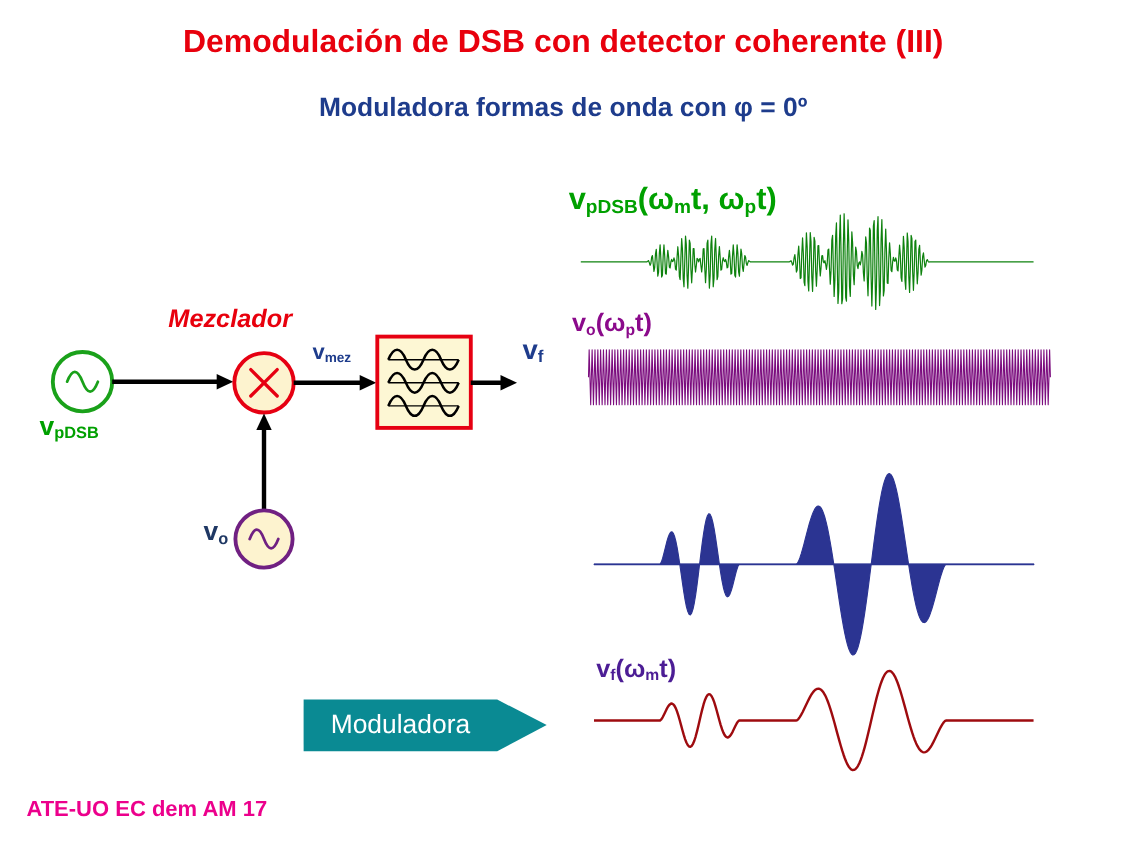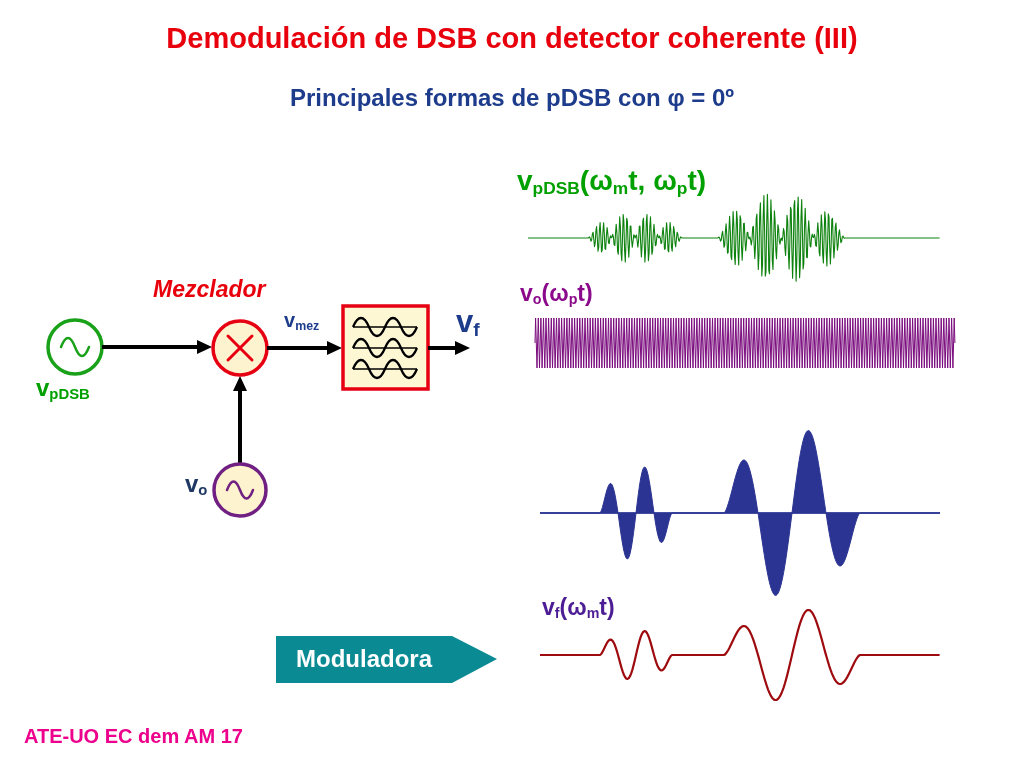--- a/index.html
+++ b/index.html
@@ -6,21 +6,21 @@
   body { margin: 0; background: #ffffff; }
   .slide { position: relative; width: 1024px; height: 768px; background: #ffffff;
            overflow: hidden; font-family: "Liberation Sans", sans-serif; }
   .abs { position: absolute; }
   .title { top: 22px; left: 0; width: 100%; text-align: center;
            font-size: 29px; font-weight: bold; white-space: nowrap; }
   .subtitle { top: 84px; left: 0; width: 100%; text-align: center;
               font-size: 24px; font-weight: bold; white-space: nowrap; }
   .lbl { font-weight: bold; white-space: nowrap; }
   sub { font-size: 0.62em; vertical-align: -0.22em; }
-  .banner-text { width: 176px; text-align: center; font-size: 24px; font-weight: bold; }
+  .banner-text { width: 176px; text-align: center; font-size: 24px; font-weight: normal; }
   .footer { font-size: 20px; font-weight: bold; white-space: nowrap; }
   svg { display: block; }
 </style>
 </head>
 <body>
 
 <div class="slide">
 
   <svg class="abs" style="left:0;top:0" width="1024" height="768" viewBox="0 0 1024 768">
 
@@ -72,26 +72,26 @@
           <path d="M540.0 513.0 L940.0 513.0" fill="none" stroke="#2b3492" stroke-width="1.5" stroke-linejoin="round"></path>
           <path d="M540.0 513.0 L540.0 513.0 L541.2 513.0 L542.4 513.0 L543.6 513.0 L544.8 513.0 L546.0 513.0 L547.2 513.0 L548.4 513.0 L549.6 513.0 L550.8 513.0 L552.0 513.0 L553.2 513.0 L554.4 513.0 L555.6 513.0 L556.8 513.0 L558.0 513.0 L559.2 513.0 L560.4 513.0 L561.6 513.0 L562.8 513.0 L564.0 513.0 L565.2 513.0 L566.4 513.0 L567.6 513.0 L568.8 513.0 L570.0 513.0 L571.2 513.0 L572.4 513.0 L573.6 513.0 L574.8 513.0 L576.0 513.0 L577.2 513.0 L578.4 513.0 L579.6 513.0 L580.8 513.0 L582.0 513.0 L583.2 513.0 L584.4 513.0 L585.6 513.0 L586.8 513.0 L588.0 513.0 L589.2 513.0 L590.4 513.0 L591.6 513.0 L592.8 513.0 L594.0 513.0 L595.2 513.0 L596.4 513.0 L597.6 513.0 L598.8 513.0 L600.0 513.0 L601.2 511.0 L602.4 507.4 L603.6 502.8 L604.8 498.0 L606.0 493.2 L607.2 489.1 L608.4 485.9 L609.6 483.9 L610.8 483.4 L612.0 484.6 L613.2 487.5 L614.4 491.9 L615.6 497.9 L616.8 505.0 L618.0 513.0 L619.2 521.5 L620.4 530.0 L621.6 538.1 L622.8 545.4 L624.0 551.4 L625.2 555.8 L626.4 558.4 L627.6 559.0 L628.8 557.4 L630.0 553.8 L631.2 548.2 L632.4 541.0 L633.6 532.5 L634.8 523.0 L636.0 513.0 L637.2 503.0 L638.4 493.5 L639.6 485.0 L640.8 477.8 L642.0 472.2 L643.2 468.6 L644.4 467.0 L645.6 467.6 L646.8 470.2 L648.0 474.6 L649.2 480.6 L650.4 487.9 L651.6 496.0 L652.8 504.5 L654.0 513.0 L655.2 521.0 L656.4 528.1 L657.6 534.1 L658.8 538.5 L660.0 541.4 L661.2 542.6 L662.4 542.1 L663.6 540.1 L664.8 536.9 L666.0 532.8 L667.2 528.0 L668.4 523.2 L669.6 518.6 L670.8 515.0 L672.0 513.0 L673.2 513.0 L674.4 513.0 L675.6 513.0 L676.8 513.0 L678.0 513.0 L679.2 513.0 L680.4 513.0 L681.6 513.0 L682.8 513.0 L684.0 513.0 L685.2 513.0 L686.4 513.0 L687.6 513.0 L688.8 513.0 L690.0 513.0 L691.2 513.0 L692.4 513.0 L693.6 513.0 L694.8 513.0 L696.0 513.0 L697.2 513.0 L698.4 513.0 L699.6 513.0 L700.8 513.0 L702.0 513.0 L703.2 513.0 L704.4 513.0 L705.6 513.0 L706.8 513.0 L708.0 513.0 L709.2 513.0 L710.4 513.0 L711.6 513.0 L712.8 513.0 L714.0 513.0 L715.2 513.0 L716.4 513.0 L717.6 513.0 L718.8 513.0 L720.0 513.0 L721.2 513.0 L722.4 513.0 L723.6 513.0 L724.8 512.3 L726.0 510.1 L727.2 507.0 L728.4 503.3 L729.6 499.2 L730.8 494.8 L732.0 490.2 L733.2 485.5 L734.4 481.0 L735.6 476.6 L736.8 472.6 L738.0 469.0 L739.2 465.8 L740.4 463.3 L741.6 461.4 L742.8 460.3 L744.0 460.0 L745.2 460.4 L746.4 461.7 L747.6 463.9 L748.8 466.9 L750.0 470.7 L751.2 475.3 L752.4 480.6 L753.6 486.6 L754.8 493.2 L756.0 500.3 L757.2 507.8 L758.4 515.6 L759.6 523.7 L760.8 531.8 L762.0 539.9 L763.2 547.8 L764.4 555.5 L765.6 562.8 L766.8 569.6 L768.0 575.8 L769.2 581.3 L770.4 585.9 L771.6 589.8 L772.8 592.6 L774.0 594.5 L775.2 595.4 L776.4 595.2 L777.6 594.0 L778.8 591.7 L780.0 588.4 L781.2 584.0 L782.4 578.8 L783.6 572.6 L784.8 565.7 L786.0 558.0 L787.2 549.8 L788.4 541.0 L789.6 531.9 L790.8 522.5 L792.0 513.0 L793.2 503.5 L794.4 494.1 L795.6 485.0 L796.8 476.2 L798.0 468.0 L799.2 460.3 L800.4 453.4 L801.6 447.2 L802.8 442.0 L804.0 437.6 L805.2 434.3 L806.4 432.0 L807.6 430.8 L808.8 430.6 L810.0 431.5 L811.2 433.4 L812.4 436.2 L813.6 440.1 L814.8 444.7 L816.0 450.2 L817.2 456.4 L818.4 463.2 L819.6 470.5 L820.8 478.2 L822.0 486.1 L823.2 494.2 L824.4 502.3 L825.6 510.4 L826.8 518.2 L828.0 525.7 L829.2 532.8 L830.4 539.4 L831.6 545.4 L832.8 550.7 L834.0 555.3 L835.2 559.1 L836.4 562.1 L837.6 564.3 L838.8 565.6 L840.0 566.0 L841.2 565.7 L842.4 564.6 L843.6 562.7 L844.8 560.2 L846.0 557.0 L847.2 553.4 L848.4 549.4 L849.6 545.0 L850.8 540.5 L852.0 535.8 L853.2 531.2 L854.4 526.8 L855.6 522.7 L856.8 519.0 L858.0 515.9 L859.2 513.7 L860.4 513.0 L861.6 513.0 L862.8 513.0 L864.0 513.0 L865.2 513.0 L866.4 513.0 L867.6 513.0 L868.8 513.0 L870.0 513.0 L871.2 513.0 L872.4 513.0 L873.6 513.0 L874.8 513.0 L876.0 513.0 L877.2 513.0 L878.4 513.0 L879.6 513.0 L880.8 513.0 L882.0 513.0 L883.2 513.0 L884.4 513.0 L885.6 513.0 L886.8 513.0 L888.0 513.0 L889.2 513.0 L890.4 513.0 L891.6 513.0 L892.8 513.0 L894.0 513.0 L895.2 513.0 L896.4 513.0 L897.6 513.0 L898.8 513.0 L900.0 513.0 L901.2 513.0 L902.4 513.0 L903.6 513.0 L904.8 513.0 L906.0 513.0 L907.2 513.0 L908.4 513.0 L909.6 513.0 L910.8 513.0 L912.0 513.0 L913.2 513.0 L914.4 513.0 L915.6 513.0 L916.8 513.0 L918.0 513.0 L919.2 513.0 L920.4 513.0 L921.6 513.0 L922.8 513.0 L924.0 513.0 L925.2 513.0 L926.4 513.0 L927.6 513.0 L928.8 513.0 L930.0 513.0 L931.2 513.0 L932.4 513.0 L933.6 513.0 L934.8 513.0 L936.0 513.0 L937.2 513.0 L938.4 513.0 L939.6 513.0 L940.0 513.0 Z" fill="#2b3492" stroke="#2b3492" stroke-width="1" stroke-linejoin="round"></path>
         </g>
         <g>
           <path d="M540.0 655.0 L541.2 655.0 L542.4 655.0 L543.6 655.0 L544.8 655.0 L546.0 655.0 L547.2 655.0 L548.4 655.0 L549.6 655.0 L550.8 655.0 L552.0 655.0 L553.2 655.0 L554.4 655.0 L555.6 655.0 L556.8 655.0 L558.0 655.0 L559.2 655.0 L560.4 655.0 L561.6 655.0 L562.8 655.0 L564.0 655.0 L565.2 655.0 L566.4 655.0 L567.6 655.0 L568.8 655.0 L570.0 655.0 L571.2 655.0 L572.4 655.0 L573.6 655.0 L574.8 655.0 L576.0 655.0 L577.2 655.0 L578.4 655.0 L579.6 655.0 L580.8 655.0 L582.0 655.0 L583.2 655.0 L584.4 655.0 L585.6 655.0 L586.8 655.0 L588.0 655.0 L589.2 655.0 L590.4 655.0 L591.6 655.0 L592.8 655.0 L594.0 655.0 L595.2 655.0 L596.4 655.0 L597.6 655.0 L598.8 655.0 L600.0 655.0 L601.2 654.0 L602.4 652.1 L603.6 649.7 L604.8 647.2 L606.0 644.7 L607.2 642.5 L608.4 640.9 L609.6 639.8 L610.8 639.6 L612.0 640.2 L613.2 641.7 L614.4 644.0 L615.6 647.1 L616.8 650.8 L618.0 655.0 L619.2 659.4 L620.4 663.9 L621.6 668.1 L622.8 671.9 L624.0 675.0 L625.2 677.3 L626.4 678.7 L627.6 678.9 L628.8 678.1 L630.0 676.2 L631.2 673.4 L632.4 669.6 L633.6 665.1 L634.8 660.2 L636.0 655.0 L637.2 649.8 L638.4 644.9 L639.6 640.4 L640.8 636.6 L642.0 633.8 L643.2 631.9 L644.4 631.1 L645.6 631.3 L646.8 632.7 L648.0 635.0 L649.2 638.1 L650.4 641.9 L651.6 646.1 L652.8 650.6 L654.0 655.0 L655.2 659.2 L656.4 662.9 L657.6 666.0 L658.8 668.3 L660.0 669.8 L661.2 670.4 L662.4 670.2 L663.6 669.1 L664.8 667.5 L666.0 665.3 L667.2 662.8 L668.4 660.3 L669.6 657.9 L670.8 656.0 L672.0 655.0 L673.2 655.0 L674.4 655.0 L675.6 655.0 L676.8 655.0 L678.0 655.0 L679.2 655.0 L680.4 655.0 L681.6 655.0 L682.8 655.0 L684.0 655.0 L685.2 655.0 L686.4 655.0 L687.6 655.0 L688.8 655.0 L690.0 655.0 L691.2 655.0 L692.4 655.0 L693.6 655.0 L694.8 655.0 L696.0 655.0 L697.2 655.0 L698.4 655.0 L699.6 655.0 L700.8 655.0 L702.0 655.0 L703.2 655.0 L704.4 655.0 L705.6 655.0 L706.8 655.0 L708.0 655.0 L709.2 655.0 L710.4 655.0 L711.6 655.0 L712.8 655.0 L714.0 655.0 L715.2 655.0 L716.4 655.0 L717.6 655.0 L718.8 655.0 L720.0 655.0 L721.2 655.0 L722.4 655.0 L723.6 655.0 L724.8 654.6 L726.0 653.4 L727.2 651.7 L728.4 649.7 L729.6 647.5 L730.8 645.0 L732.0 642.5 L733.2 640.0 L734.4 637.5 L735.6 635.1 L736.8 632.9 L738.0 630.9 L739.2 629.2 L740.4 627.8 L741.6 626.8 L742.8 626.2 L744.0 626.0 L745.2 626.3 L746.4 627.0 L747.6 628.2 L748.8 629.8 L750.0 631.9 L751.2 634.4 L752.4 637.3 L753.6 640.6 L754.8 644.2 L756.0 648.1 L757.2 652.2 L758.4 656.4 L759.6 660.8 L760.8 665.3 L762.0 669.7 L763.2 674.0 L764.4 678.2 L765.6 682.2 L766.8 685.9 L768.0 689.3 L769.2 692.3 L770.4 694.9 L771.6 697.0 L772.8 698.5 L774.0 699.6 L775.2 700.0 L776.4 699.9 L777.6 699.3 L778.8 698.0 L780.0 696.2 L781.2 693.8 L782.4 690.9 L783.6 687.6 L784.8 683.8 L786.0 679.6 L787.2 675.1 L788.4 670.3 L789.6 665.3 L790.8 660.2 L792.0 655.0 L793.2 649.8 L794.4 644.7 L795.6 639.7 L796.8 634.9 L798.0 630.4 L799.2 626.2 L800.4 622.4 L801.6 619.1 L802.8 616.2 L804.0 613.8 L805.2 612.0 L806.4 610.7 L807.6 610.1 L808.8 610.0 L810.0 610.4 L811.2 611.5 L812.4 613.0 L813.6 615.1 L814.8 617.7 L816.0 620.7 L817.2 624.1 L818.4 627.8 L819.6 631.8 L820.8 636.0 L822.0 640.3 L823.2 644.7 L824.4 649.2 L825.6 653.6 L826.8 657.8 L828.0 661.9 L829.2 665.8 L830.4 669.4 L831.6 672.7 L832.8 675.6 L834.0 678.1 L835.2 680.2 L836.4 681.8 L837.6 683.0 L838.8 683.7 L840.0 684.0 L841.2 683.8 L842.4 683.2 L843.6 682.2 L844.8 680.8 L846.0 679.1 L847.2 677.1 L848.4 674.9 L849.6 672.5 L850.8 670.0 L852.0 667.5 L853.2 665.0 L854.4 662.5 L855.6 660.3 L856.8 658.3 L858.0 656.6 L859.2 655.4 L860.4 655.0 L861.6 655.0 L862.8 655.0 L864.0 655.0 L865.2 655.0 L866.4 655.0 L867.6 655.0 L868.8 655.0 L870.0 655.0 L871.2 655.0 L872.4 655.0 L873.6 655.0 L874.8 655.0 L876.0 655.0 L877.2 655.0 L878.4 655.0 L879.6 655.0 L880.8 655.0 L882.0 655.0 L883.2 655.0 L884.4 655.0 L885.6 655.0 L886.8 655.0 L888.0 655.0 L889.2 655.0 L890.4 655.0 L891.6 655.0 L892.8 655.0 L894.0 655.0 L895.2 655.0 L896.4 655.0 L897.6 655.0 L898.8 655.0 L900.0 655.0 L901.2 655.0 L902.4 655.0 L903.6 655.0 L904.8 655.0 L906.0 655.0 L907.2 655.0 L908.4 655.0 L909.6 655.0 L910.8 655.0 L912.0 655.0 L913.2 655.0 L914.4 655.0 L915.6 655.0 L916.8 655.0 L918.0 655.0 L919.2 655.0 L920.4 655.0 L921.6 655.0 L922.8 655.0 L924.0 655.0 L925.2 655.0 L926.4 655.0 L927.6 655.0 L928.8 655.0 L930.0 655.0 L931.2 655.0 L932.4 655.0 L933.6 655.0 L934.8 655.0 L936.0 655.0 L937.2 655.0 L938.4 655.0 L939.6 655.0" fill="none" stroke="#9e0b0f" stroke-width="2.2" stroke-linejoin="round"></path>
         </g>
       </g>
   </svg>
 
   <div class="abs title" style="color: rgb(232, 0, 13);">Demodulación de DSB con detector coherente (III)</div>
-  <div class="abs subtitle" style="color: rgb(30, 60, 140);">Principales formas de pDSB con φ = 0º</div>
+  <div class="abs subtitle" style="color: rgb(30, 60, 140);">Moduladora formas de onda con φ = 0º</div>
 
   <div class="abs lbl" style="left: 153px; top: 276px; font-size: 23px; font-style: italic; color: rgb(232, 0, 13);"><span>Mezclador</span></div>
   <div class="abs lbl" style="left: 36px; top: 374px; font-size: 24px; color: rgb(0, 160, 0);"><span>v</span><sub>pDSB</sub></div>
   <div class="abs lbl" style="left: 284px; top: 309px; font-size: 20px; color: rgb(30, 60, 140);"><span>v</span><sub>mez</sub></div>
-  <div class="abs lbl" style="left: 456px; top: 304px; font-size: 31px; color: rgb(30, 60, 140);"><span>v</span><sub>f</sub></div>
+  <div class="abs lbl" style="left: 475px; top: 304px; font-size: 25px; color: rgb(30, 60, 140);"><span>v</span><sub>f</sub></div>
   <div class="abs lbl" style="left: 166px; top: 470px; font-size: 24px; color: rgb(31, 56, 100); margin-left: 19px;"><span>v</span><sub>o</sub></div>
 
   <div class="abs lbl" style="left: 517px; top: 165px; font-size: 28px; color: rgb(0, 160, 0);"><span>v</span><sub>pDSB</sub><span>(</span><span>ω</span><sub>m</sub><span>t, </span><span>ω</span><sub>p</sub><span>t)</span></div>
   <div class="abs lbl" style="left: 520px; top: 280px; font-size: 23px; color: rgb(139, 10, 139);"><span>v</span><sub>o</sub><span>(</span><span>ω</span><sub>p</sub><span>t)</span></div>
   <div class="abs lbl" style="left: 542px; top: 594px; font-size: 23px; color: #4c1d95;"><span>v</span><sub>f</sub><span>(</span><span>ω</span><sub>m</sub><span>t)</span></div>
 
   <div class="abs banner-text" style="left: 276px; top: 645px; color: rgb(255, 255, 255);">Moduladora</div>
 
   <div class="abs footer" style="left: 24px; top: 725px; color: rgb(236, 0, 140);">ATE-UO EC dem AM 17</div>
 </div>

